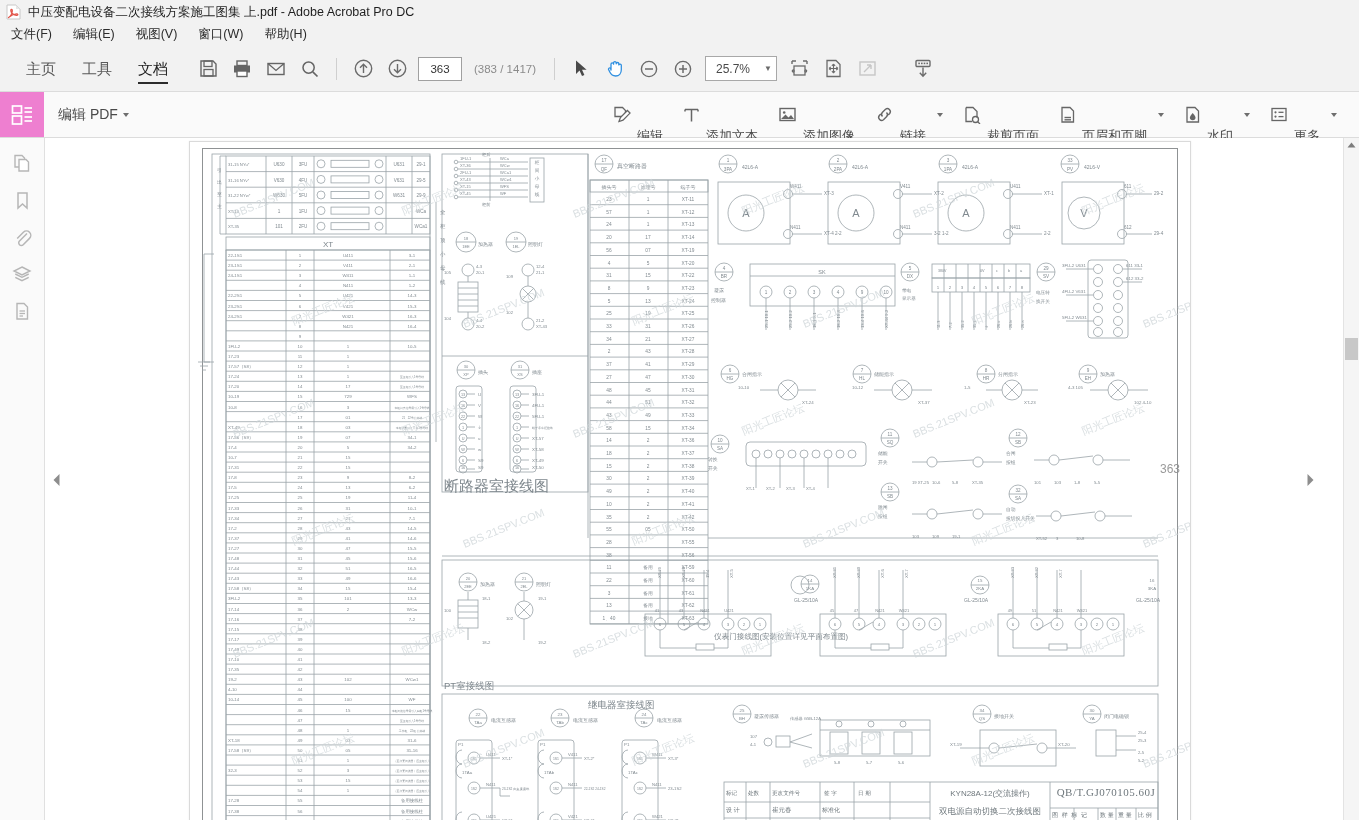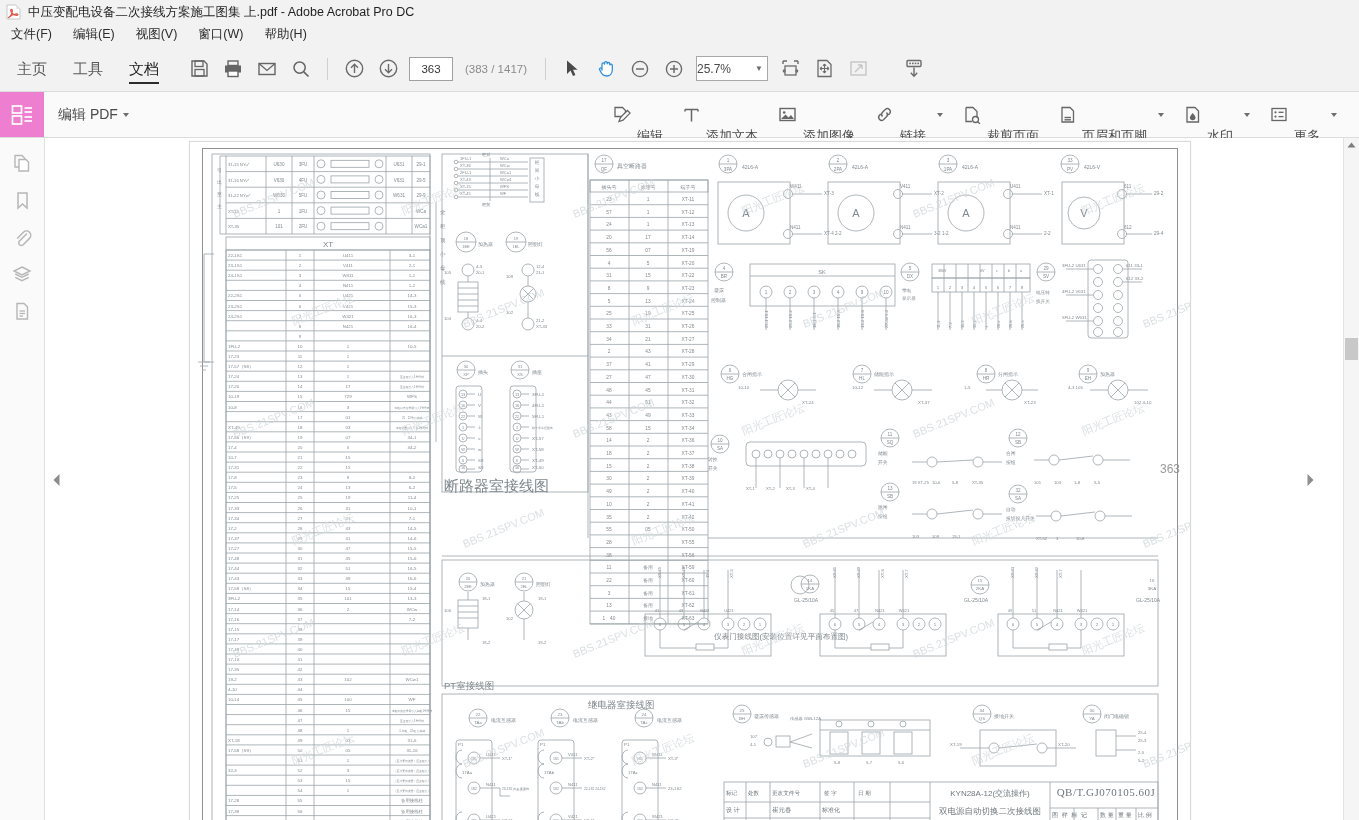--- a/index.html
+++ b/index.html
@@ -11,30 +11,30 @@
   }
   .app{width:1359px;height:820px;display:flex;flex-direction:column;background:#f2f2f2;}
 
   
   .titlebar{height:24px;display:flex;align-items:center;padding:0 6px;background:#f2f2f2;flex:none;}
   .acro-logo{width:15px;height:16px;margin-right:7px;position:relative;flex:none;}
   .menubar{height:22px;display:flex;align-items:center;padding:0 8px;background:#f2f2f2;flex:none;gap:9px;}
   .menubar .mi{font-size:12.5px;color:#2b2b2b;padding:1px 9px 2px 3px;cursor:default;}
 
   
-  .toolbar{height:45px;display:flex;align-items:center;background:#f2f2f2;border-bottom:1px solid #dcdcdc;flex:none;padding-left:4px;}
+  .toolbar{height:45px;display:flex;align-items:center;background:#f2f2f2;border-bottom:1px solid #dcdcdc;flex:none;padding-left:13px;}
   .tabbtn{font-size:15px;color:#5a5a5a;padding:0 13px;height:45px;line-height:45px;position:relative;cursor:pointer;}
   .tabbtn.active{color:#1e1e1e;}
   .tabbtn.active:after{content:"";position:absolute;left:13px;right:13px;bottom:7px;height:2.5px;background:#2b2b2b;}
   .tbsep{width:1px;height:22px;background:#cfcfcf;margin:0 9px;flex:none;}
   .ticon{width:34px;height:45px;display:flex;align-items:center;justify-content:center;cursor:pointer;flex:none;}
   .pagebox{width:42px;height:22px;border:1px solid #a0a0a0;background:#fff;text-align:center;line-height:22px;font-size:11.5px;color:#333;margin:0 4px;}
   .pagecount{font-size:11.5px;color:#8b8b8b;margin-left:8px;white-space:nowrap;}
   .zoombox{width:70px;height:23px;border:1px solid #a8a8a8;background:#fff;display:flex;align-items:center;margin:0 5px;}
-  .zoombox .zv{flex:1;text-align:left;font-size:12px;color:#4a4a4a;}
+  .zoombox .zv{flex:1;text-align:center;font-size:12px;color:#4a4a4a;}
   .zoombox .zc{width:16px;text-align:center;color:#6b6b6b;font-size:8px;}
 
   
   .subbar{height:45px;display:flex;align-items:center;background:#fafafa;border-bottom:1px solid #dcdcdc;flex:none;}
   .subbar-badge{width:44px;height:45px;background:#ee7fd0;display:flex;align-items:center;justify-content:center;flex:none;}
   .subtitle{font-size:14px;color:#4a4a4a;padding-left:14px;white-space:nowrap;}
   .caret{display:inline-block;margin-left:5px;border-left:3.5px solid transparent;border-right:3.5px solid transparent;border-top:4px solid #6e6e6e;vertical-align:middle;}
   .tool{display:flex;align-items:center;gap:6px;padding:0 10px;height:45px;cursor:pointer;white-space:nowrap;}
   .tool .lbl{font-size:13px;color:#4a4a4a;margin-top:43px;}
 

